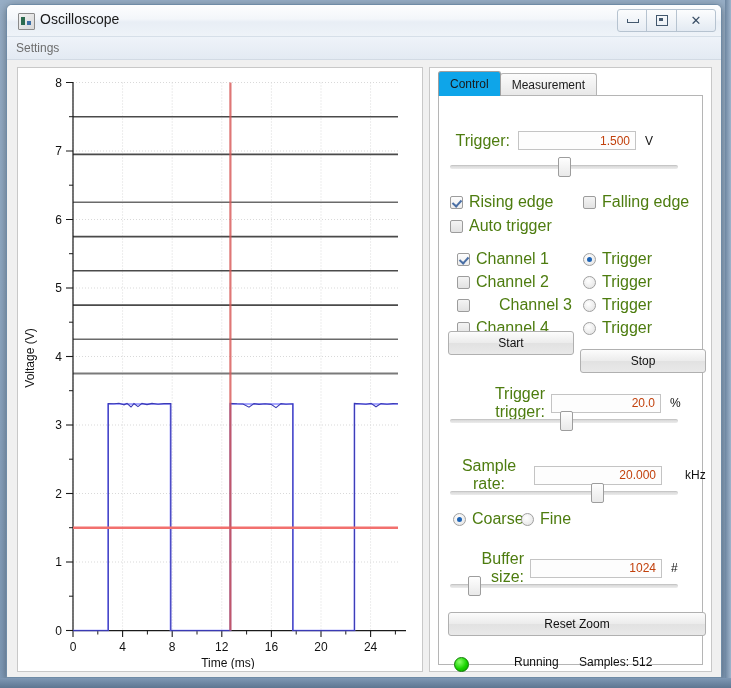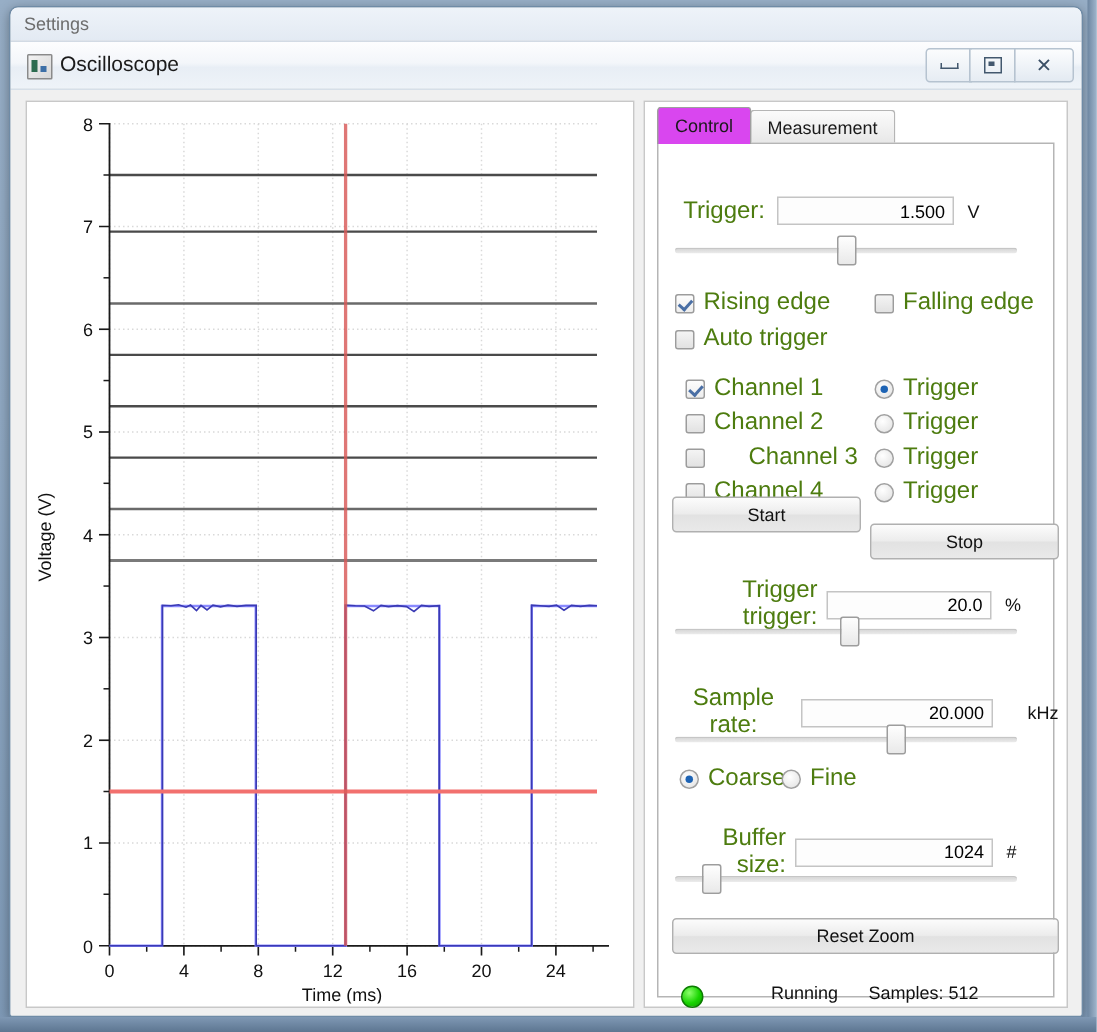--- a/index.html
+++ b/index.html
@@ -89,33 +89,33 @@
   #tabstrip{
     position:absolute;left:8px;top:6px;height:22px;display:flex;align-items:flex-end;
   }
   .tab{
     height:20px;padding:2px 11px 0 11px;font-size:12px;line-height:18px;
     border:1px solid #b5b5b5;border-bottom:none;border-radius:3px 3px 0 0;
     background:linear-gradient(180deg,#fbfbfb,#e7e7e7);
     color:#1a1a1a;margin-right:-1px;
   }
   .tab.active{
-    background:#d946ef;height:22px;line-height:20px;
+    background:#0ea5e9;height:22px;line-height:20px;
     border-color:#9f9f9f;position:relative;z-index:3;
   }
   #tabbody{
     position:absolute;left:8px;top:27px;width:263px;height:568px;
     border:1px solid #b5b5b5;background:#ffffff;
   }
   
   .row{position:absolute;display:flex;align-items:center;}
   .lbl{font-size:16px;color:#4d7c0f;}
   .tbox{
     height:19px;border:1px solid #c4c4c4;background:#fdfdfd;
-    font-size:12px;color:#000000;text-align:right;
+    font-size:12px;color:#c2410c;text-align:right;
     display:flex;align-items:center;justify-content:flex-end;
     padding-right:5px;box-sizing:border-box;
   }
   .unit{font-size:12px;color:#111;}
   .slider{position:absolute;height:18px;}
   .strack{
     position:absolute;left:0;top:8px;width:100%;height:3px;
     background:linear-gradient(180deg,#d8d8d8,#ececec);
     border-top:1px solid #c6c6c6;border-radius:2px;
   }
@@ -167,38 +167,38 @@
     position:absolute;left:0;bottom:0;width:731px;height:10px;
     background:linear-gradient(180deg,#7f98b4,#5d7691);
   }
 </style>
 </head>
 <body>
 
 <div id="desktop">
 
   <div id="window">
-
-    <div id="menubar">
-      <div id="menu-settings">Settings</div>
-    </div>
 
     <div id="titlebar">
       <div id="title-icon"></div>
       <div id="title-text">Oscilloscope</div>
 
       <div class="winbtn" id="btn-min">
         <span class="glyph-min"></span>
       </div>
       <div class="winbtn" id="btn-max">
         <span class="glyph-max"></span>
       </div>
       <div class="winbtn" id="btn-close">
         <span class="glyph-close">✕</span>
       </div>
+    </div>
+
+    <div id="menubar">
+      <div id="menu-settings">Settings</div>
     </div>
 
     <div id="client">
 
       <div id="plot-panel">
         <svg id="plot-svg" width="402" height="601" viewBox="0 0 402 601">
           <rect x="0" y="0" width="402" height="601" fill="#ffffff"></rect>
 
           <g stroke="#d9d9d9" stroke-width="1" stroke-dasharray="1,2">
 

